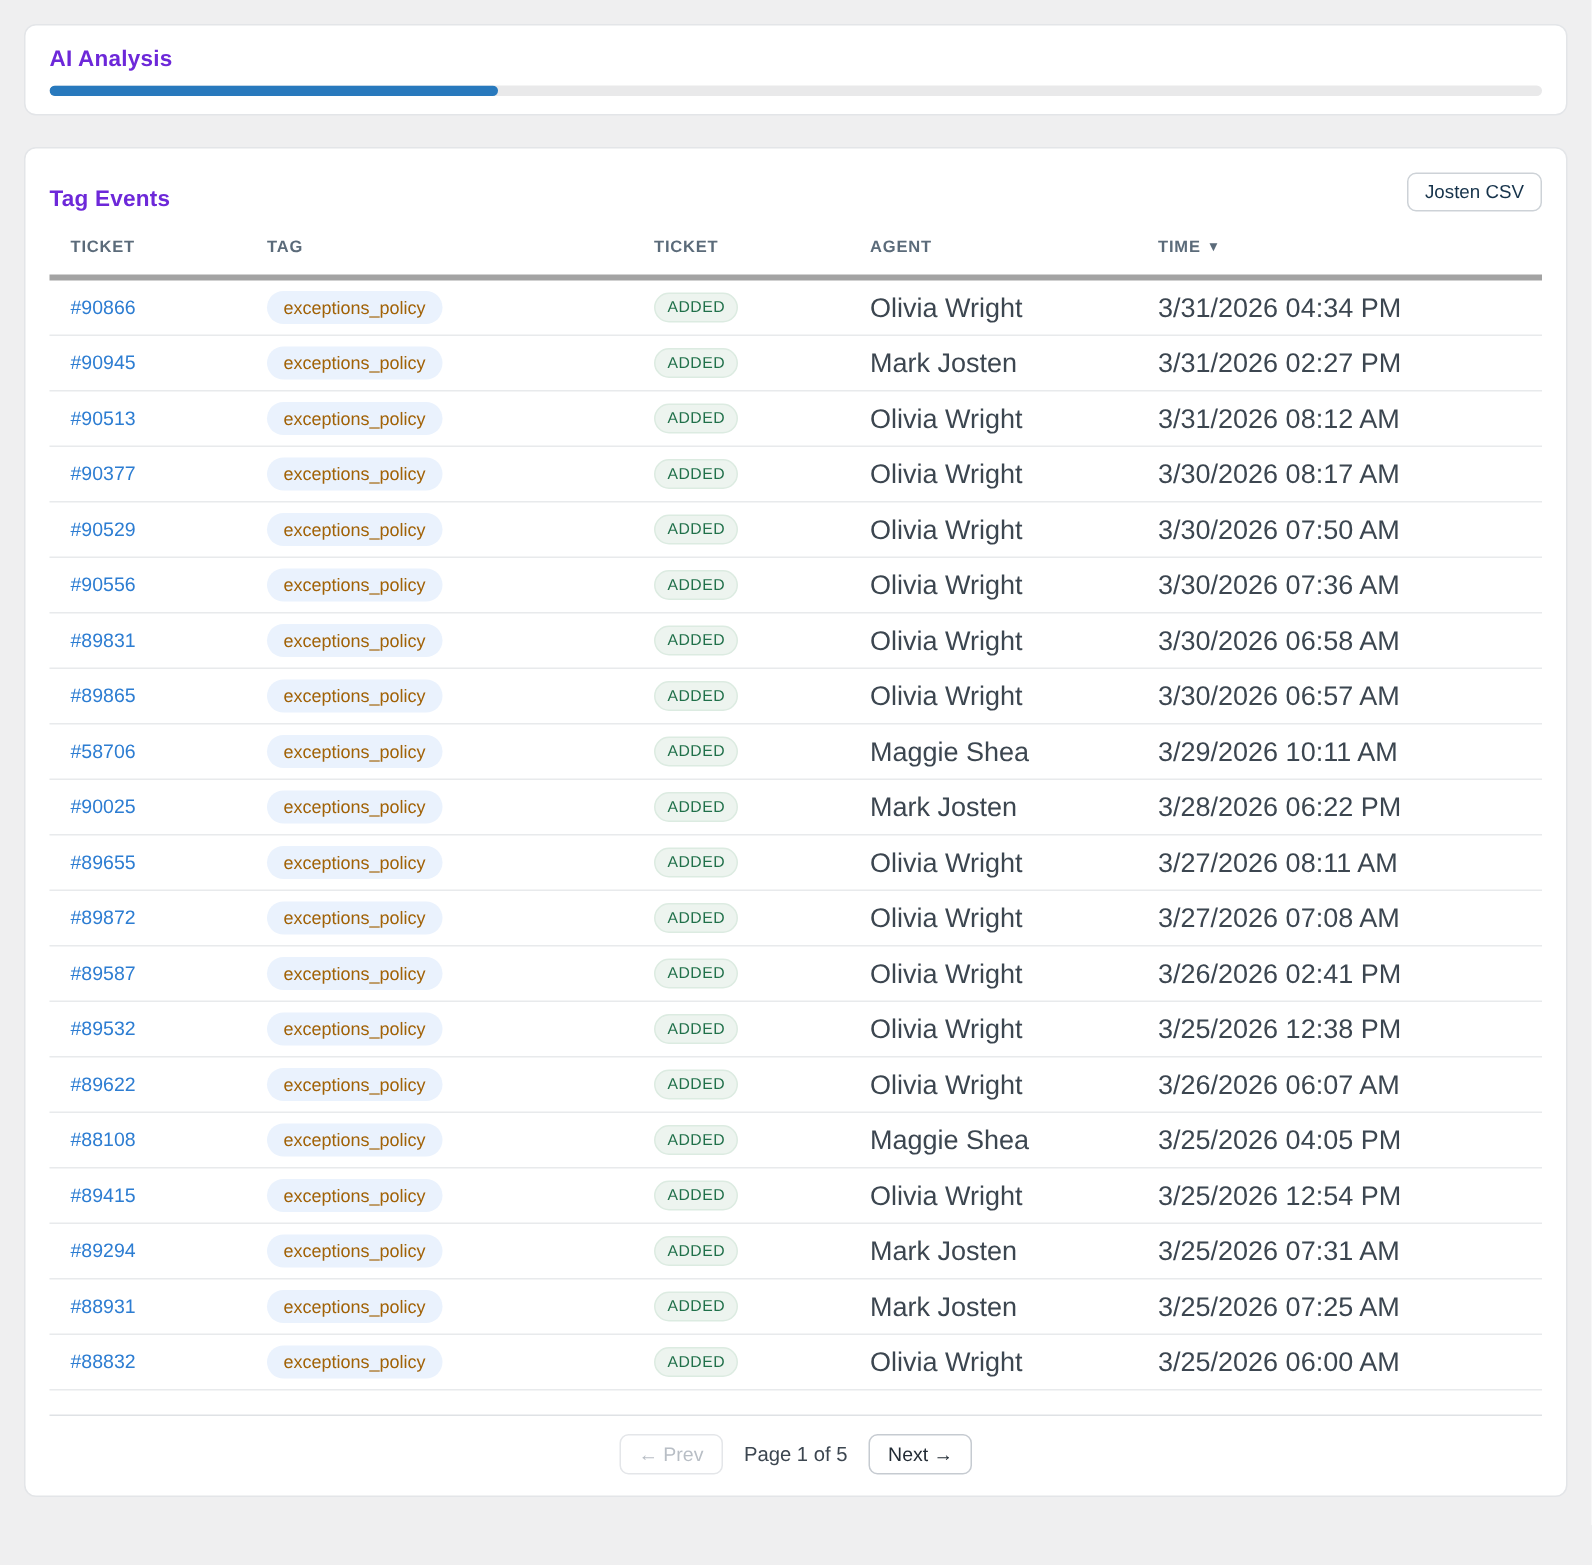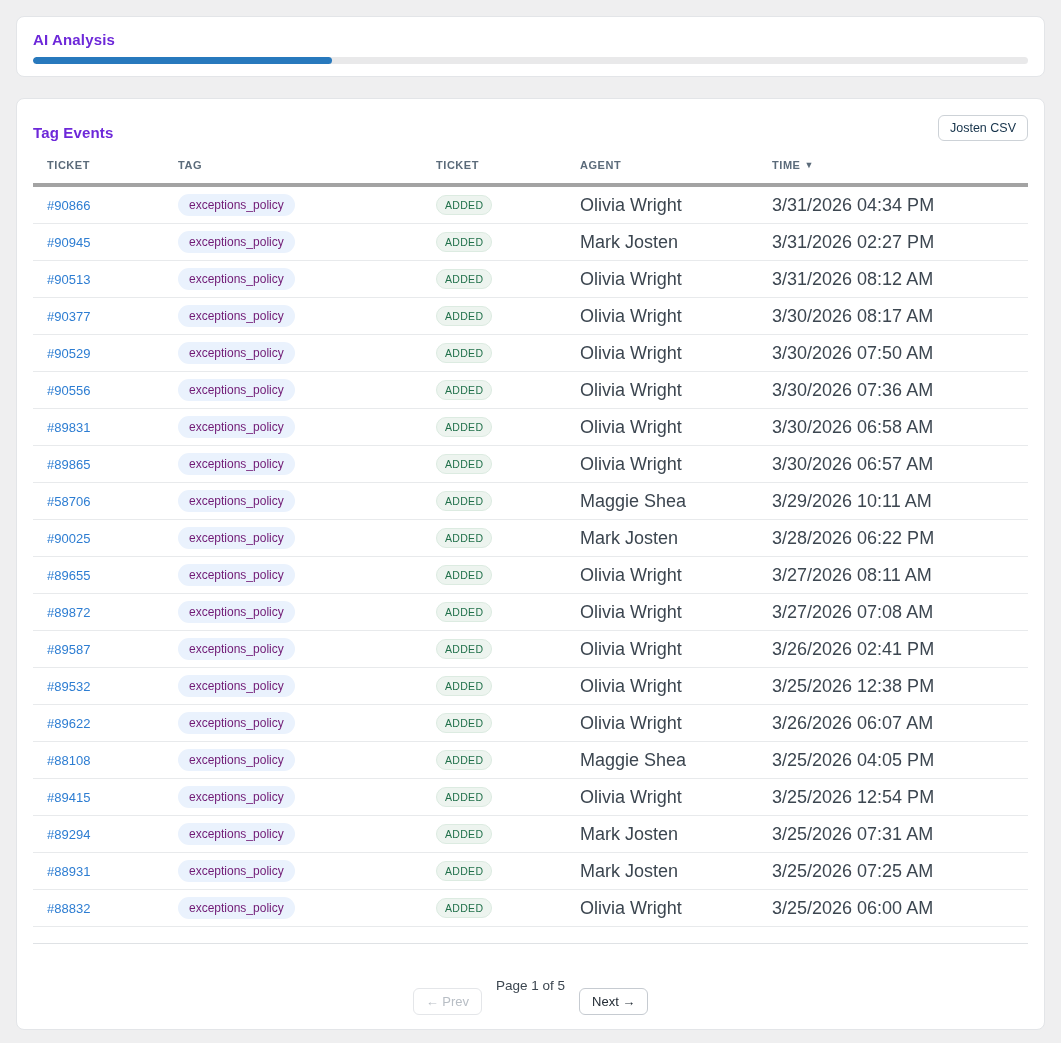--- a/index.html
+++ b/index.html
@@ -86,21 +86,21 @@
   .ticket-link {
     color: #2d7dd2;
     font-size: 13px;
     text-decoration: none;
     padding-left: 14px;
   }
   .tag-badge {
     display: inline-block;
     justify-self: start;
     background: #eaf2fd;
-    color: #701a75;
+    color: #a16207;
     font-size: 12px;
     padding: 4px 11px;
     border-radius: 11px;
   }
   .action-badge {
     display: inline-block;
     justify-self: start;
     background: #edf4ef;
     color: #20704a;
     border: 1px solid #dcebe1;
@@ -119,21 +119,21 @@
     border-bottom: 1px solid #dfe2e5;
   }
   
   .pagination {
     margin-top: 12px;
     display: flex;
     justify-content: center;
     align-items: center;
     gap: 14px;
   }
-  .page-btn { font-size: 13px; padding: 5px 12px; color: #232c35; border-color: #c6cbd1; margin-top: 32px; }
+  .page-btn { font-size: 13px; padding: 5px 12px; color: #232c35; border-color: #c6cbd1; }
   .page-btn[disabled] { color: #b8bec5; border-color: #e4e6e9; cursor: default; }
   .page-status { font-size: 13.5px; color: #3c4650; }
 </style>
 </head>
 <body>
 
 <section class="card analysis-card">
   <h2 class="card-title">AI Analysis</h2>
   <div class="progress-track">
     <div class="progress-fill" style="width: 30%;"></div>

